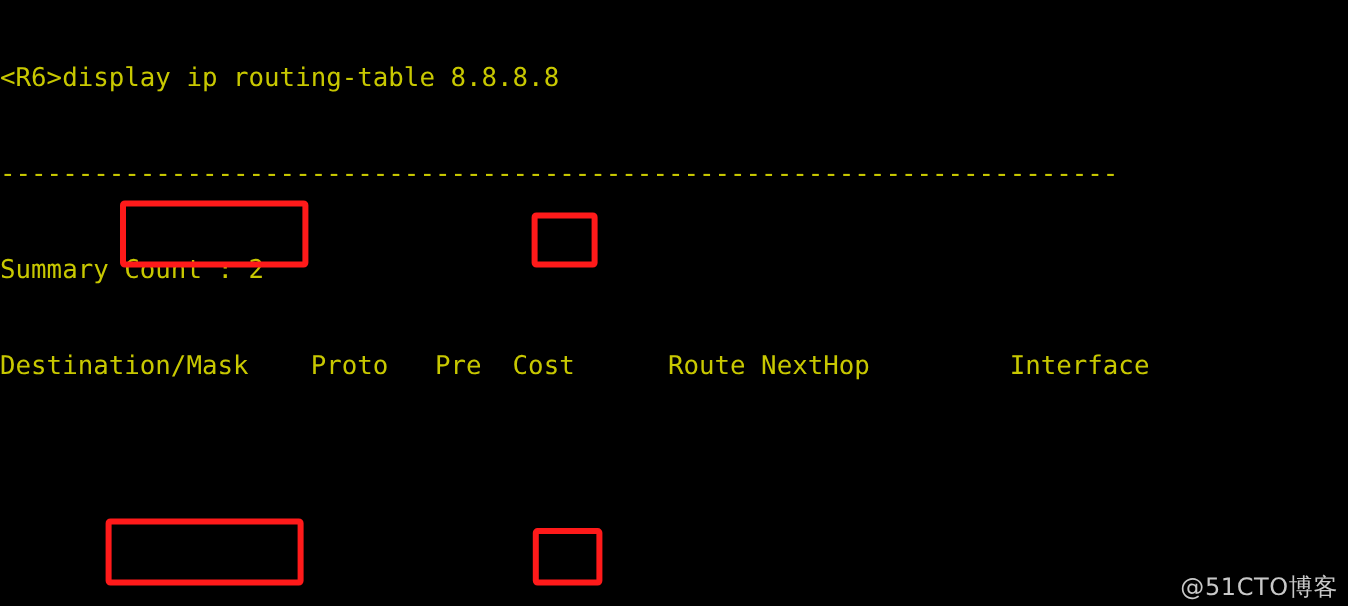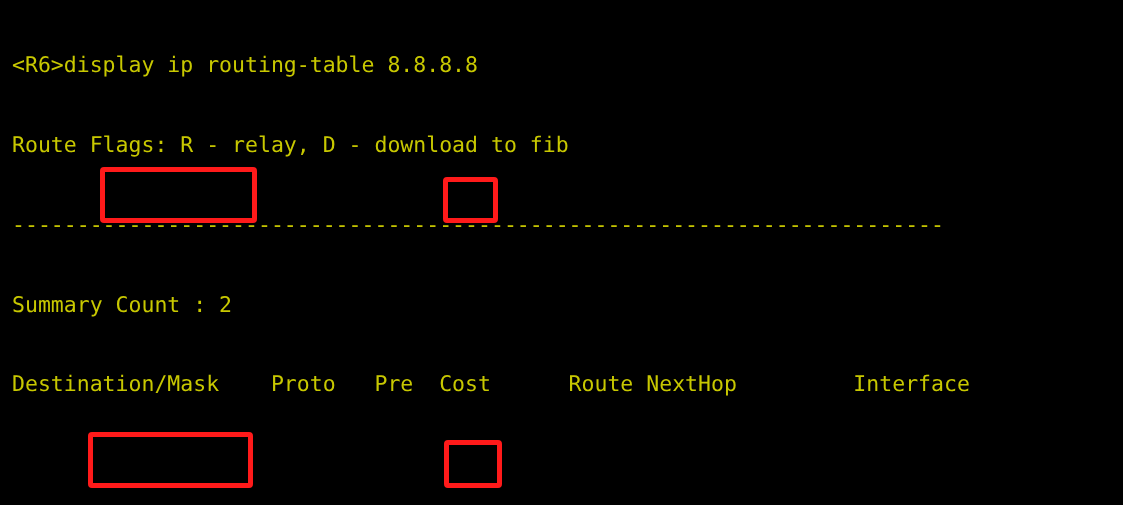--- a/index.html
+++ b/index.html
@@ -39,21 +39,20 @@
     white-space: pre;
     font-weight: 400;
     -webkit-font-smoothing: none;
     text-rendering: geometricPrecision;
   }
   .console .line {
     display: block;
     height: 26.6px;
     white-space: pre;
     color: #c8c800;
-    padding-left: 12px;
   }
   .console .line.sep {
     color: #c8c800;
     letter-spacing: 0px;
   }
 
   
   .annot-box {
     position: absolute;
     border: 5px solid #ff1a1a;
@@ -77,21 +76,20 @@
     white-space: pre;
   }
 </style>
 </head>
 <body>
 
 <div id="terminal">
 
   <div class="console">
     <span class="line">&lt;R6&gt;display ip routing-table 8.8.8.8</span>
-    <span class="line">Route Flags: R - relay, D - download to fib</span>
     <span class="line sep">------------------------------------------------------------------------</span>
     <span class="line">Summary Count : 2</span>
     <span class="line">Destination/Mask    Proto   Pre  Cost      Route NextHop         Interface</span>
     
     
     
     
     
     
     
@@ -99,14 +97,15 @@
     
     
     
   </div>
 
   <div class="annot-box" style="left:100px; top:167px; width:157px; height:56px;"></div>
   <div class="annot-box" style="left:443px; top:177px; width:55px; height:46px;"></div>
   <div class="annot-box" style="left:88px; top:432px; width:165px; height:56px;"></div>
   <div class="annot-box" style="left:444px; top:440px; width:58px; height:48px;"></div>
 
+  <div class="watermark">@51CTO博客</div>
 
 </div>
 
 </body></html>

